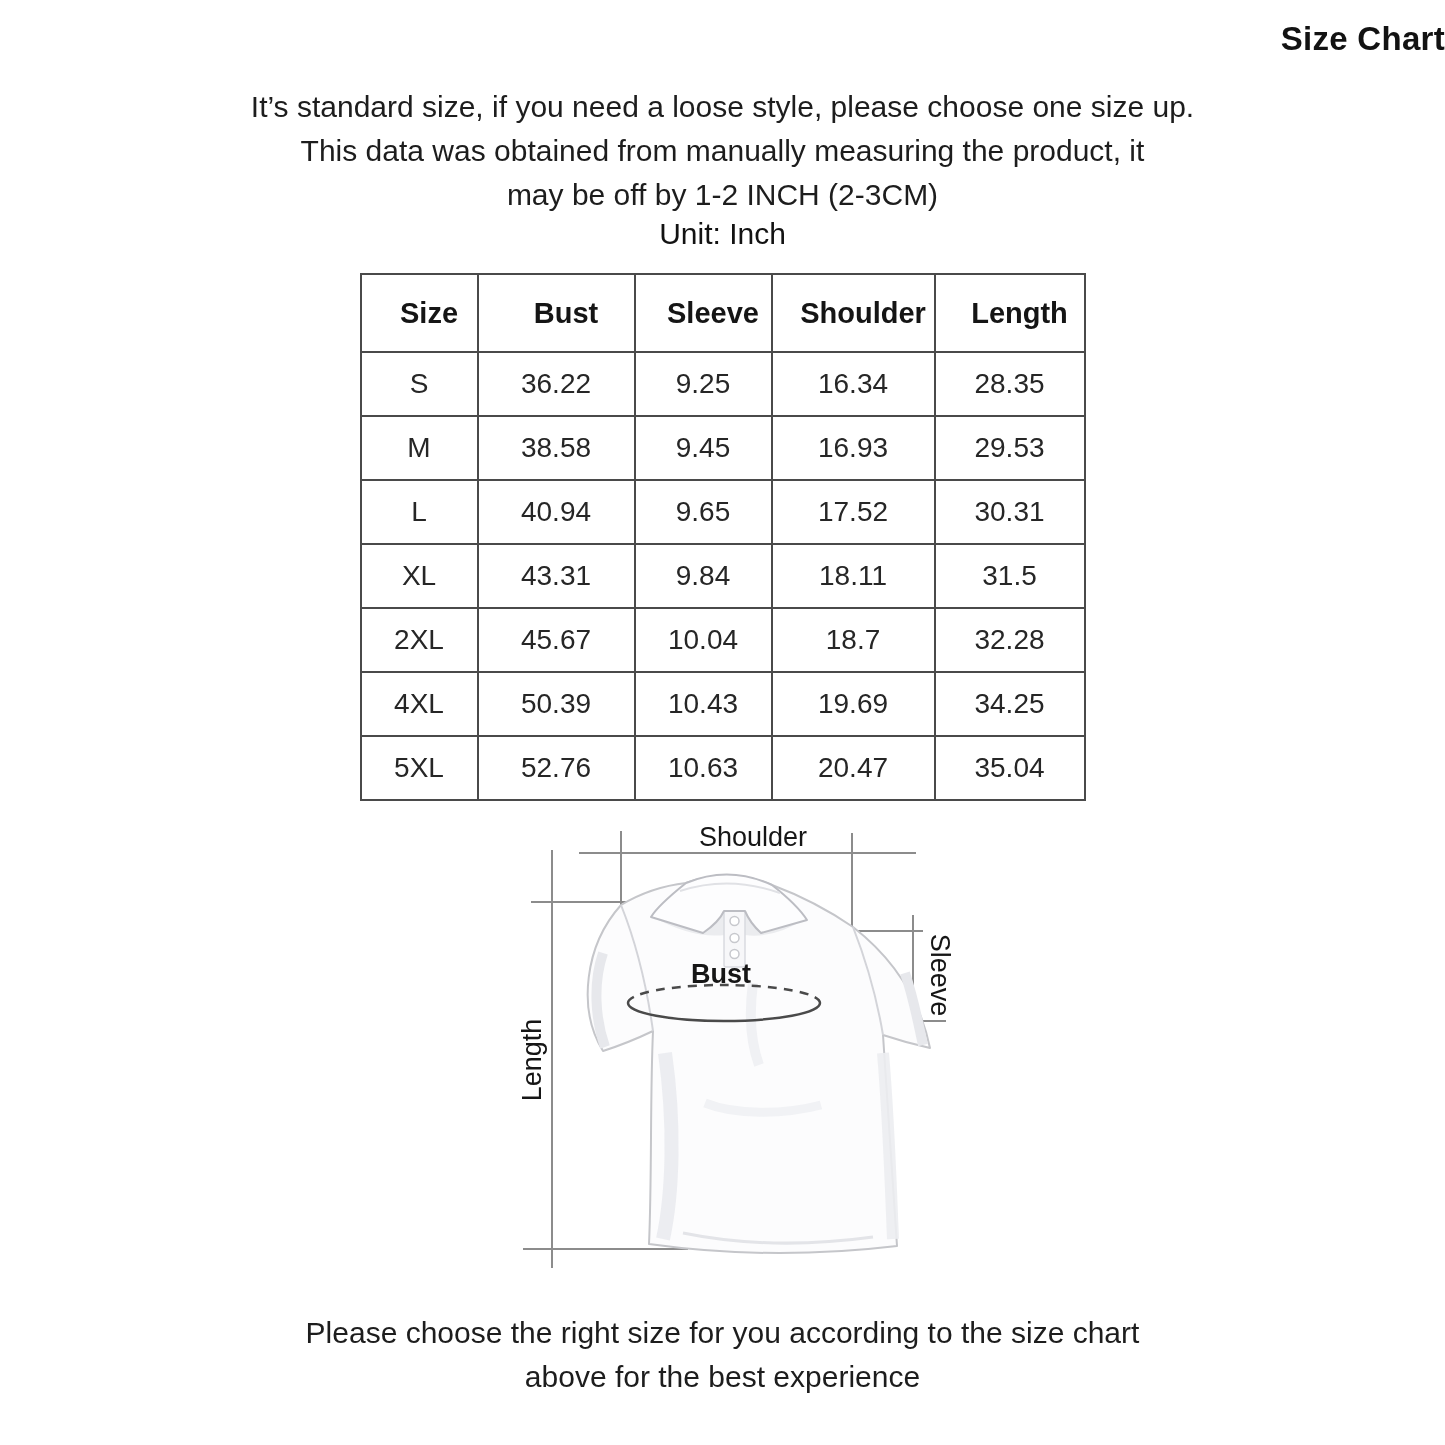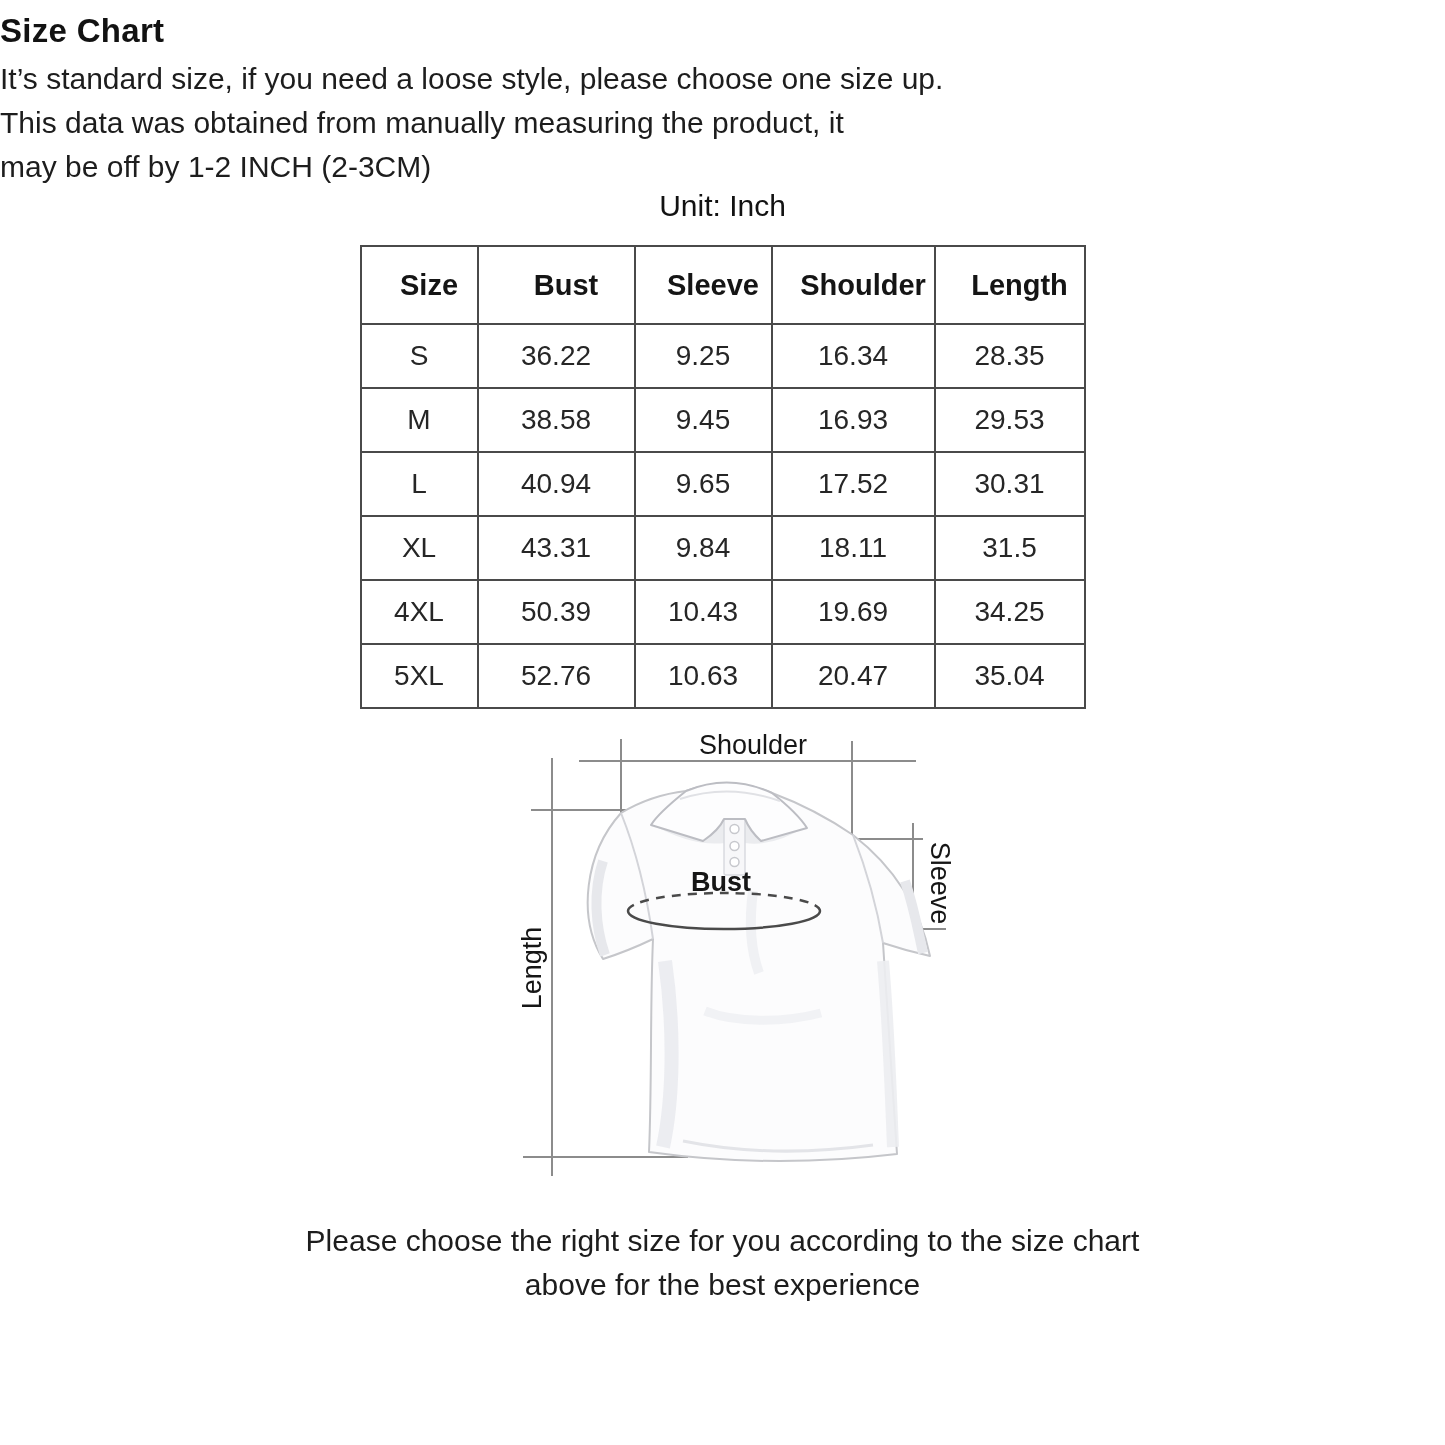--- a/index.html
+++ b/index.html
@@ -4,24 +4,24 @@
 <style>
   * { box-sizing: border-box; }
   html,body { margin:0; padding:0; }
   body {
     width:1445px; height:1445px; background:#ffffff; overflow:hidden;
     font-family:"Liberation Sans", sans-serif;
     color: var(--text, #1d1d1d);
     --text:#1d1d1d; --table-border:#4a4a4a; --measure:#8c8c8c;
   }
   .page-title {
-    padding-top:12px; text-align:left;
+    padding-top:20px; text-align:right;
     font-size:33px; font-weight:700; letter-spacing:0.3px; color:#121212;
   }
-  .intro { margin-top:7px; font-size:30px; line-height:44px; }
+  .intro { margin-top:27px; text-align:center; font-size:30px; line-height:44px; }
   .unit-label { text-align:center; font-size:30px; font-weight:400; color:#121212; }
   table.size-table {
     border-collapse:collapse; table-layout:fixed;
     width:724px; margin:22px auto 0 auto;
   }
   .size-table th, .size-table td {
     border:2px solid var(--table-border); text-align:center; vertical-align:middle;
     padding:0; color:#262626;
   }
   .size-table th { height:78px; font-size:29px; font-weight:700; color:#151515;padding-left:20px; }
@@ -83,20 +83,27 @@
         <td>9.65</td>
         <td>17.52</td>
         <td>30.31</td>
       </tr>
       <tr>
         <td>XL</td>
         <td>43.31</td>
         <td>9.84</td>
         <td>18.11</td>
         <td>31.5</td>
+      </tr>
+      <tr>
+        <td>2XL</td>
+        <td>45.67</td>
+        <td>10.04</td>
+        <td>18.7</td>
+        <td>32.28</td>
       </tr>
       <tr>
         <td>4XL</td>
         <td>50.39</td>
         <td>10.43</td>
         <td>19.69</td>
         <td>34.25</td>
       </tr>
       <tr>
         <td>5XL</td>

